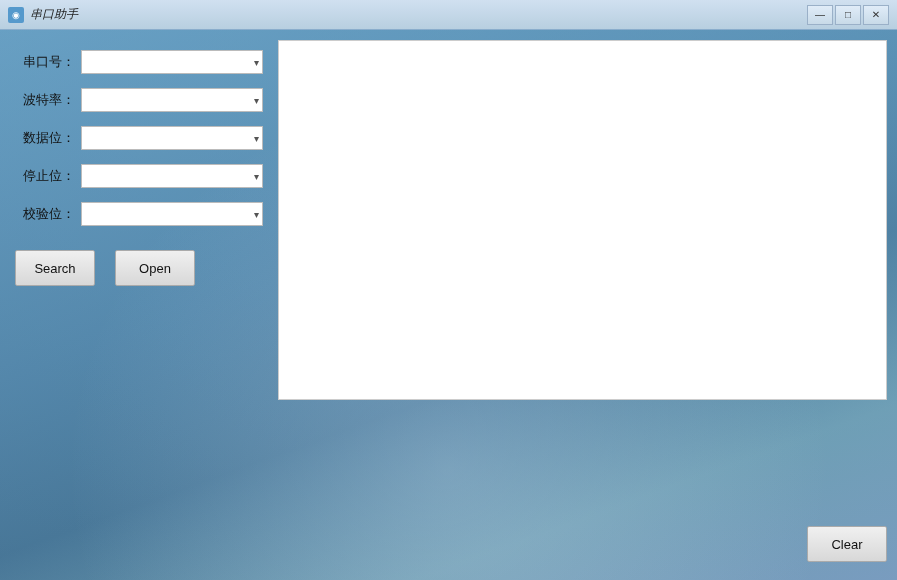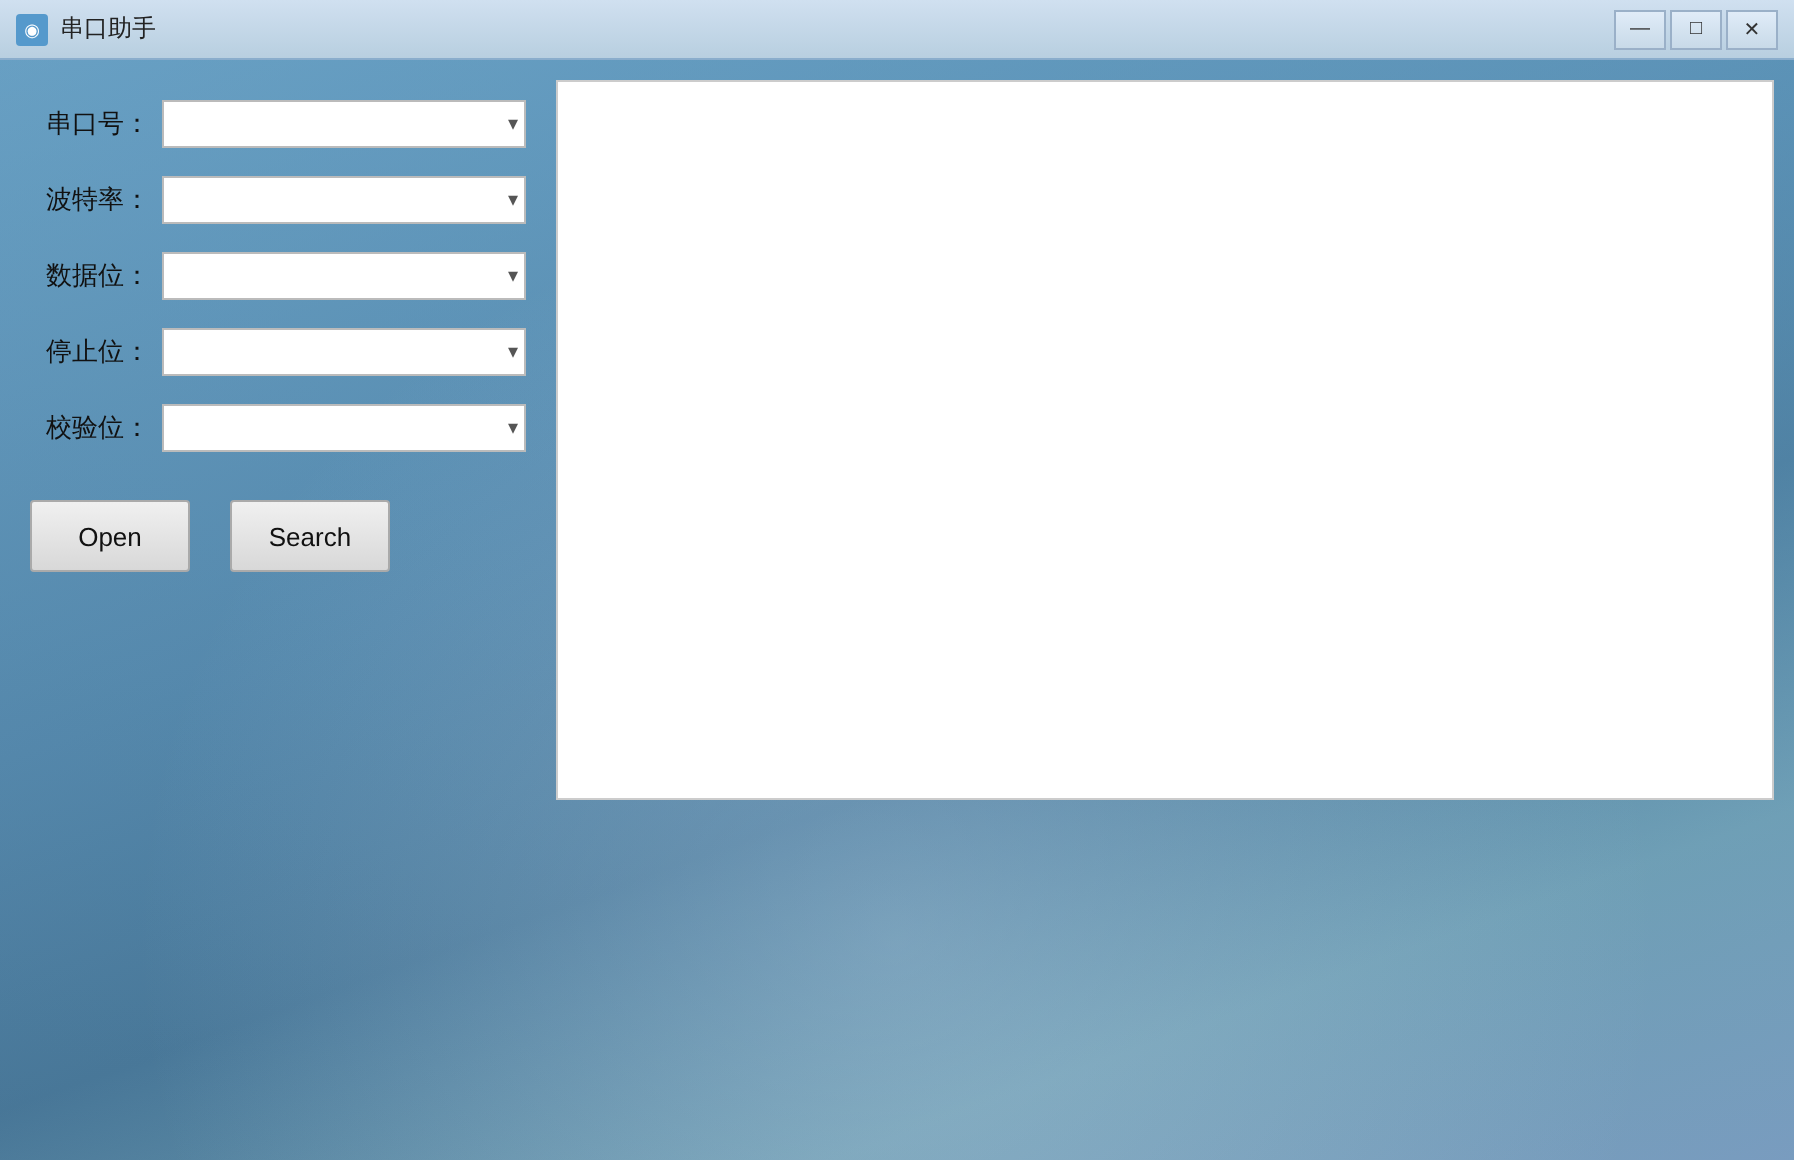--- a/index.html
+++ b/index.html
@@ -35,20 +35,21 @@
       border-radius: 2px;
       display: flex;
       align-items: center;
       justify-content: center;
       color: white;
       font-size: 9px;
     }
     .title-text {
       font-size: 12px;
       color: #222;
+      font-style: italic;
     }
     .title-buttons {
       display: flex;
       gap: 2px;
     }
     .title-btn {
       width: 26px;
       height: 20px;
       background: linear-gradient(to bottom, #e0ecf8, #c8dae8);
       border: 1px solid #9ab0c8;
@@ -281,25 +282,28 @@
       <label class="form-label">校验位：</label>
       <div class="select-wrapper">
         <select class="form-select">
           <option value=""></option>
         </select>
         <span class="select-arrow">▾</span>
       </div>
     </div>
 
     <div class="buttons-row">
+      <button class="btn">Search</button>
       <button class="btn">Open</button>
-      <button class="btn">Search</button>
     </div>
   </div>
 
   <div class="right-panel">
     <textarea class="text-display" style=""></textarea>
   </div>
 
   <div class="bottom-area">
+    <div class="clear-row">
+      <button class="btn">Clear</button>
+    </div>
   </div>
 
 </div>
 
 </body></html>

